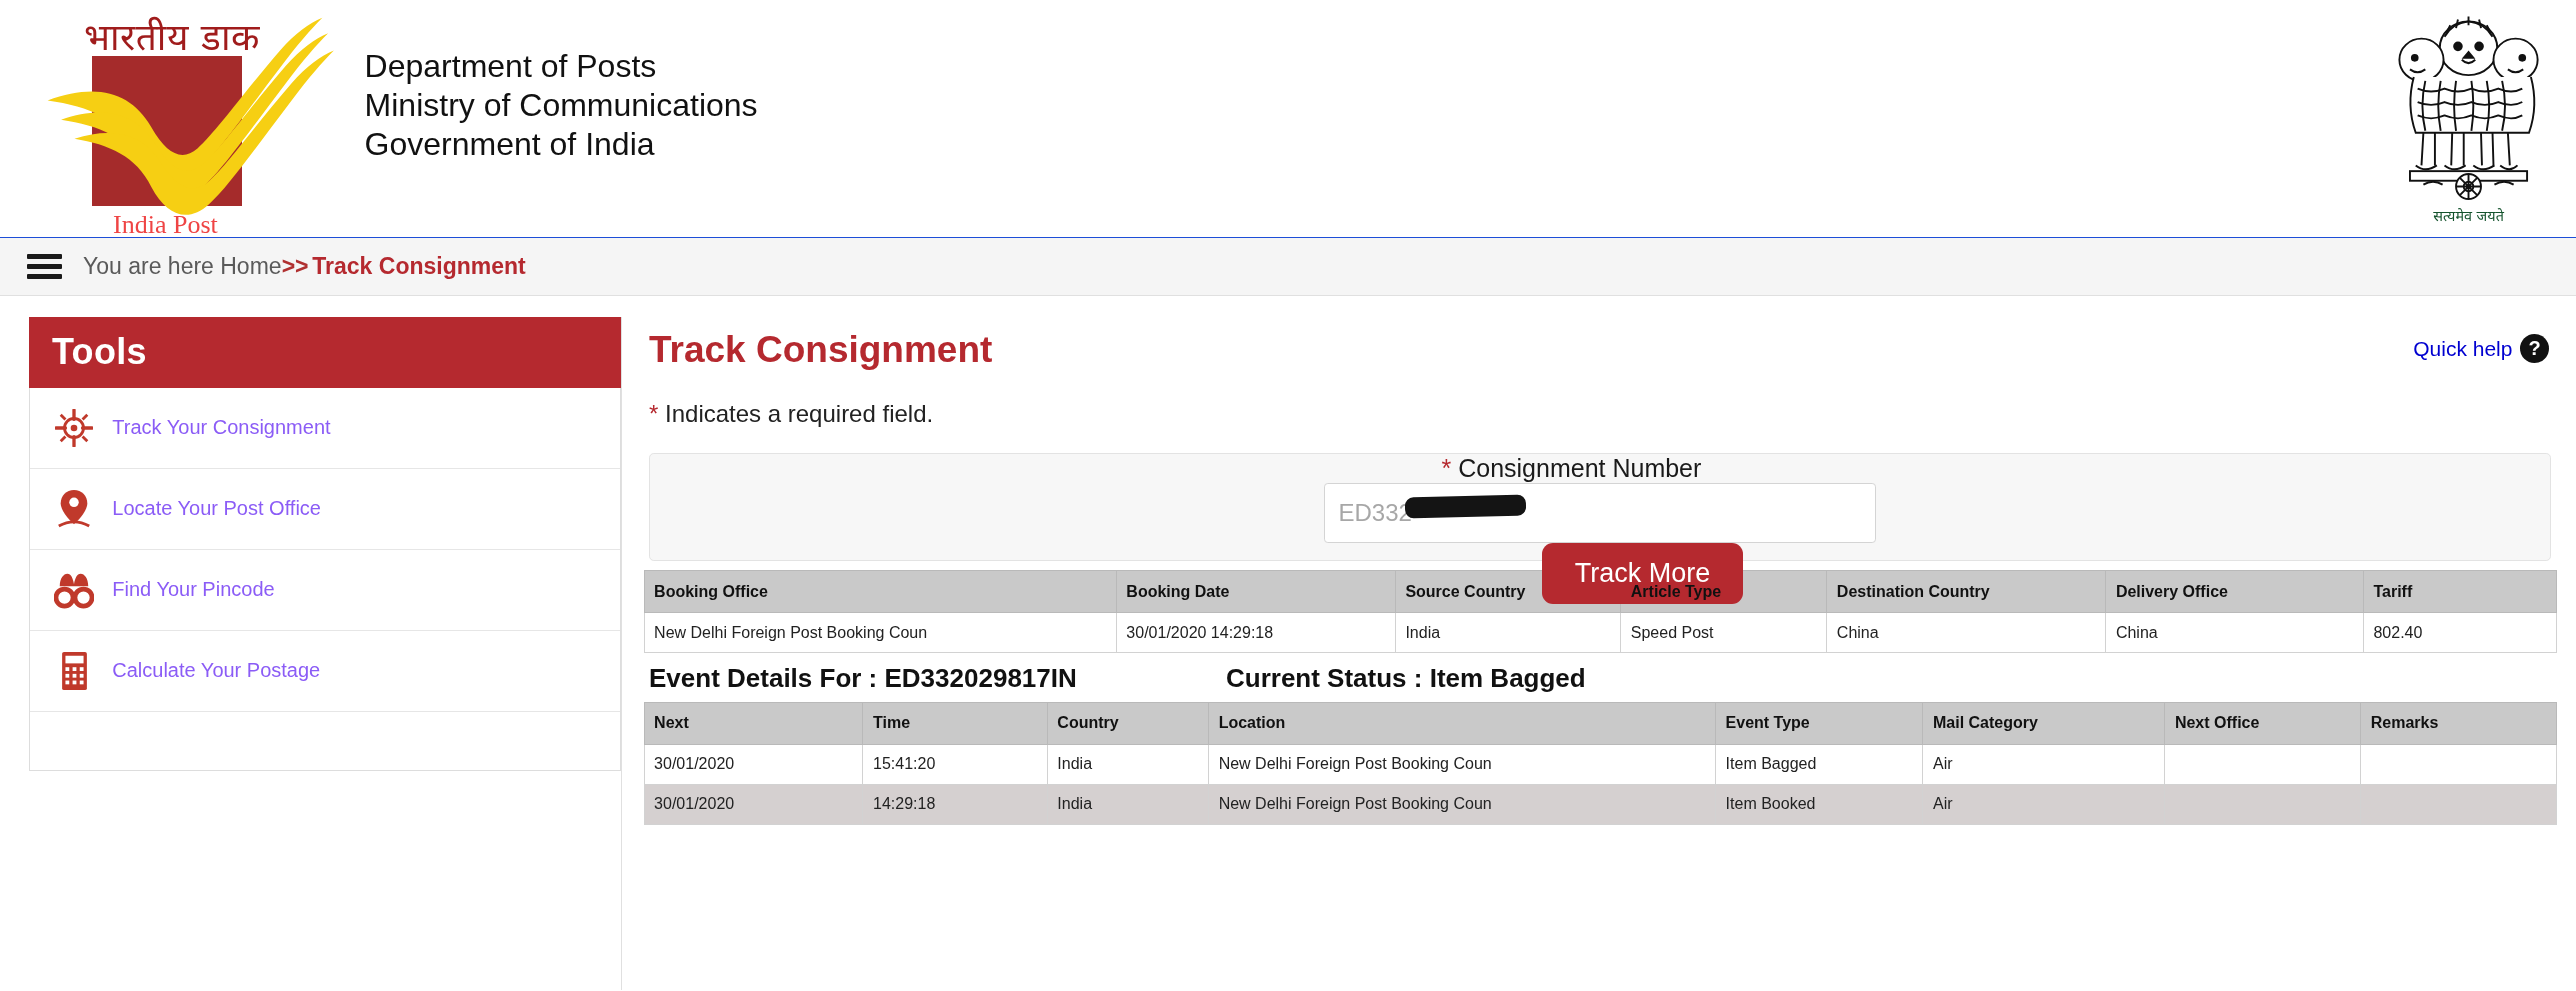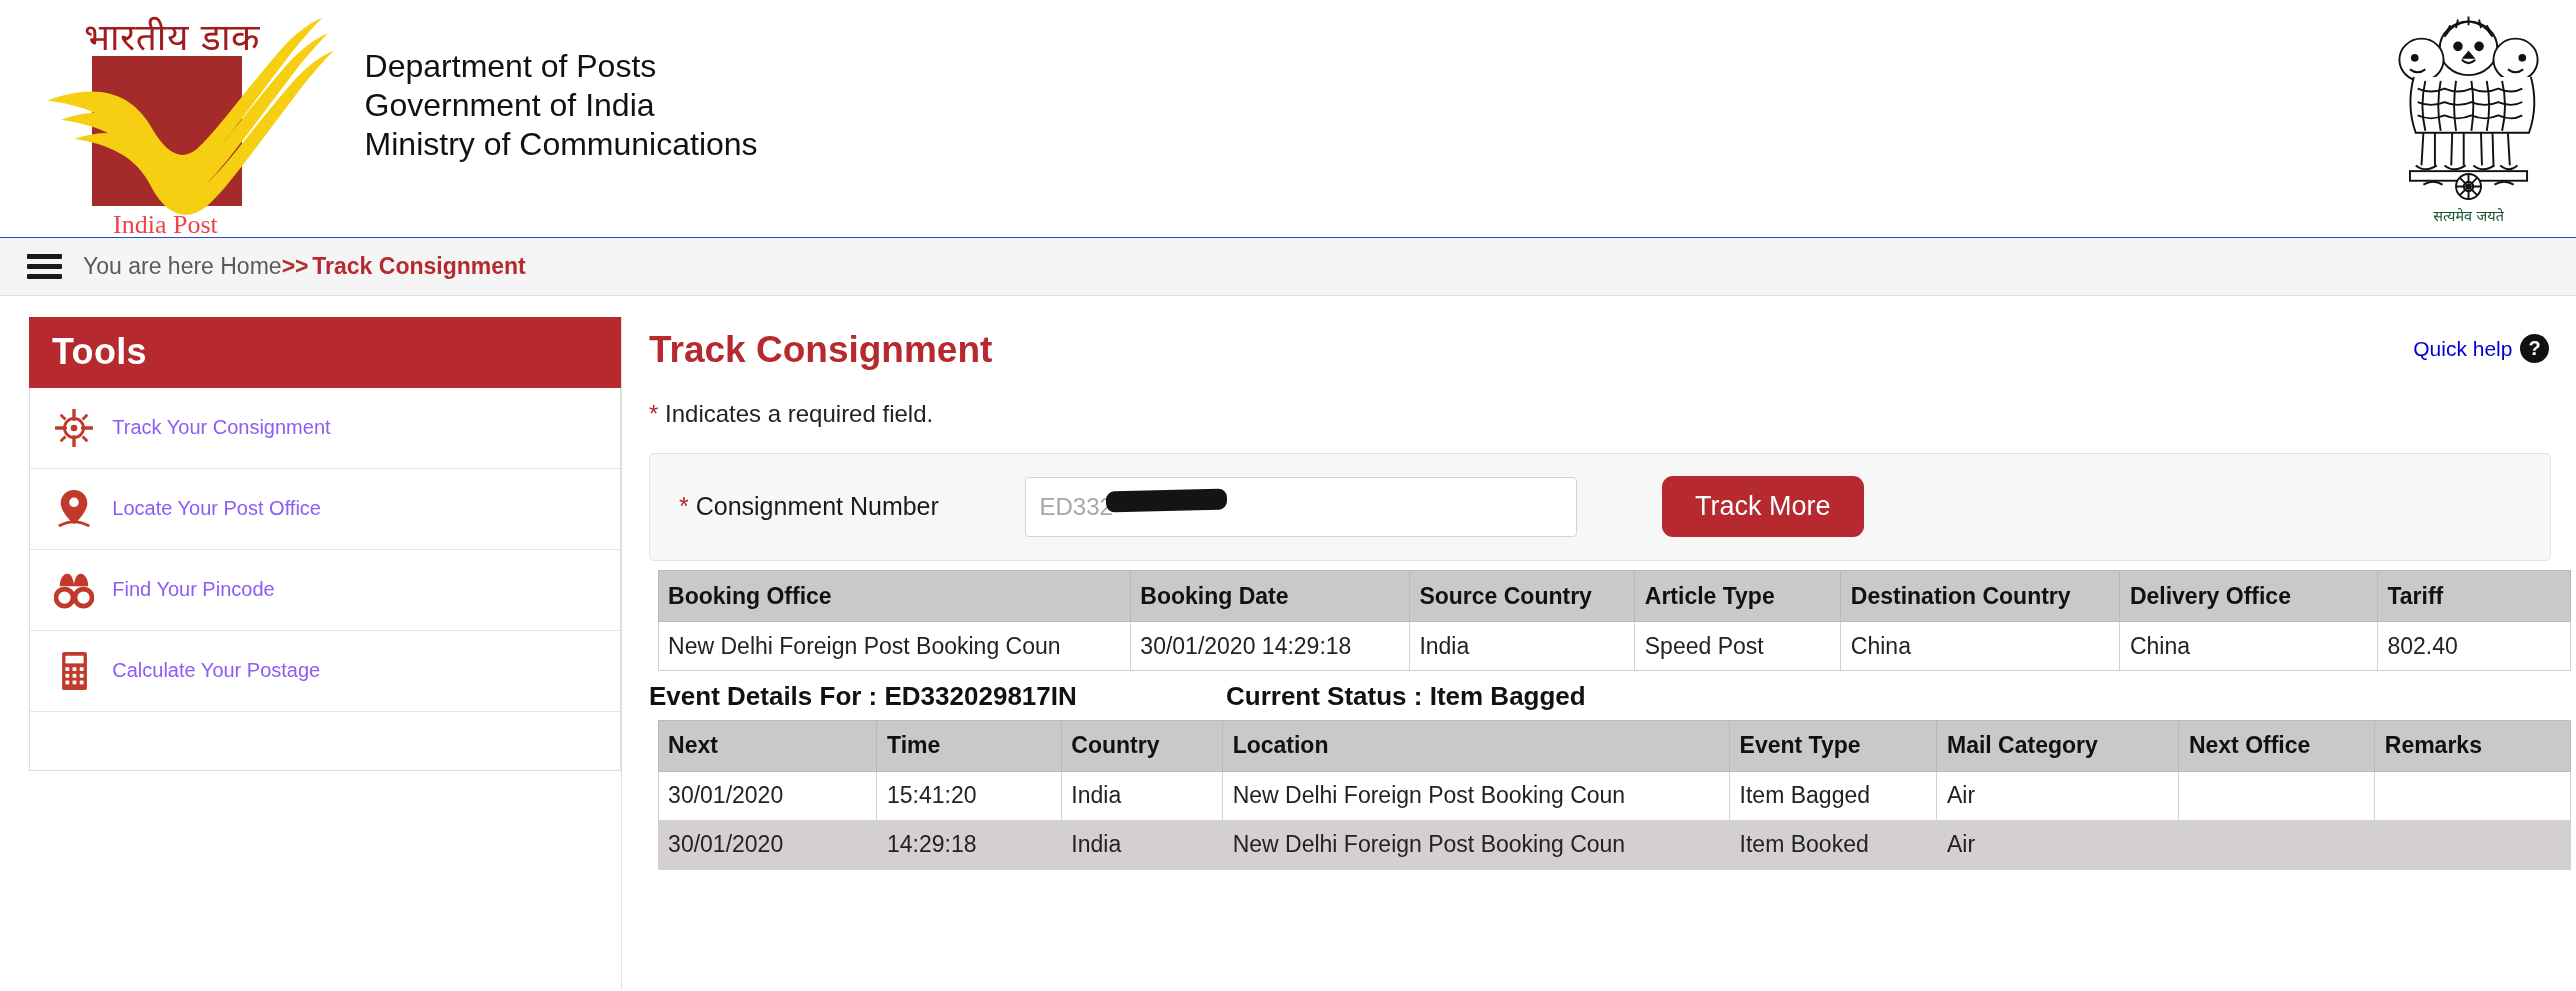--- a/index.html
+++ b/index.html
@@ -170,20 +170,21 @@
   .required-note .star { color: #b5292f; }
 
   .form-panel {
     margin: 25px 13.5px 0 13.5px;
     background: #f7f7f7;
     border: 1px solid #e3e3e3;
     border-radius: 4.8px;
     height: 108px;
     display: flex;
     align-items: center;
+    flex-direction: column;
   }
   .form-label {
     font-size: 25px;
     color: #1a1a1a;
     margin-left: 29px;
     width: 346px;
   }
   .form-label .star { color: #b5292f; }
   .cn-input-wrap { position: relative; width: 552px; }
   .cn-input {
@@ -214,24 +215,24 @@
     border-radius: 11px;
     font-size: 27px;
     padding: 15.4px 33px;
     font-family: "Liberation Sans", sans-serif;
     cursor: pointer;
   }
 
   
   table.grid {
     width: calc(100% - 15.4px);
-    margin-left: 22px;
+    margin-left: 8px;
     border-collapse: collapse;
     table-layout: fixed;
-    font-size: 23px;
+    font-size: 16px;
   }
   table.grid th {
     background: #c9c9c9;
     color: #111111;
     font-weight: bold;
     text-align: left;
     padding: 11.5px 9.6px;
     border: 1px solid #b9b9b9;
     white-space: nowrap;
     overflow: hidden;
@@ -269,22 +270,22 @@
                  C284,22 270,38 252,62 C214,112 186,152 166,170 C144,190 122,182 106,152 C86,116 54,102 10,96 Z" fill="#f6cf13"></path>
         <path d="M24,116 C70,100 104,110 124,144 C140,170 156,176 172,162 C192,144 220,104 258,60 C274,42 288,32 302,26
                  C290,38 276,54 258,78 C220,128 192,168 172,186 C150,206 128,198 112,168 C94,134 64,122 24,116 Z" fill="#f6cf13"></path>
         <path d="M38,136 C80,122 112,132 130,164 C146,188 162,194 178,180 C198,162 226,122 264,78 C280,60 294,50 308,44
                  C296,56 282,72 264,96 C226,146 198,186 178,204 C156,224 134,216 118,186 C102,154 74,142 38,136 Z" fill="#f6cf13"></path>
       </svg>
       <div class="logo-caption">India Post</div>
     </div>
     <div class="dept-text">
       <div>Department of Posts</div>
+      <div>Ministry of Communications</div>
       <div>Government of India</div>
-      <div>Ministry of Communications</div>
     </div>
   </div>
 
   <div class="emblem">
     <svg width="168" height="197" viewBox="0 0 175 205">
       <g stroke="#111111" fill="none" stroke-width="2">
 
         <ellipse cx="87" cy="46" rx="30" ry="28" fill="#ffffff"></ellipse>
         <path d="M62,34 q8,-14 25,-16 q17,2 25,16"></path>
         <path d="M64,30 l4,-8 M74,25 l2,-9 M87,22 l0,-9 M100,25 l-2,-9 M110,30 l-4,-8"></path>

